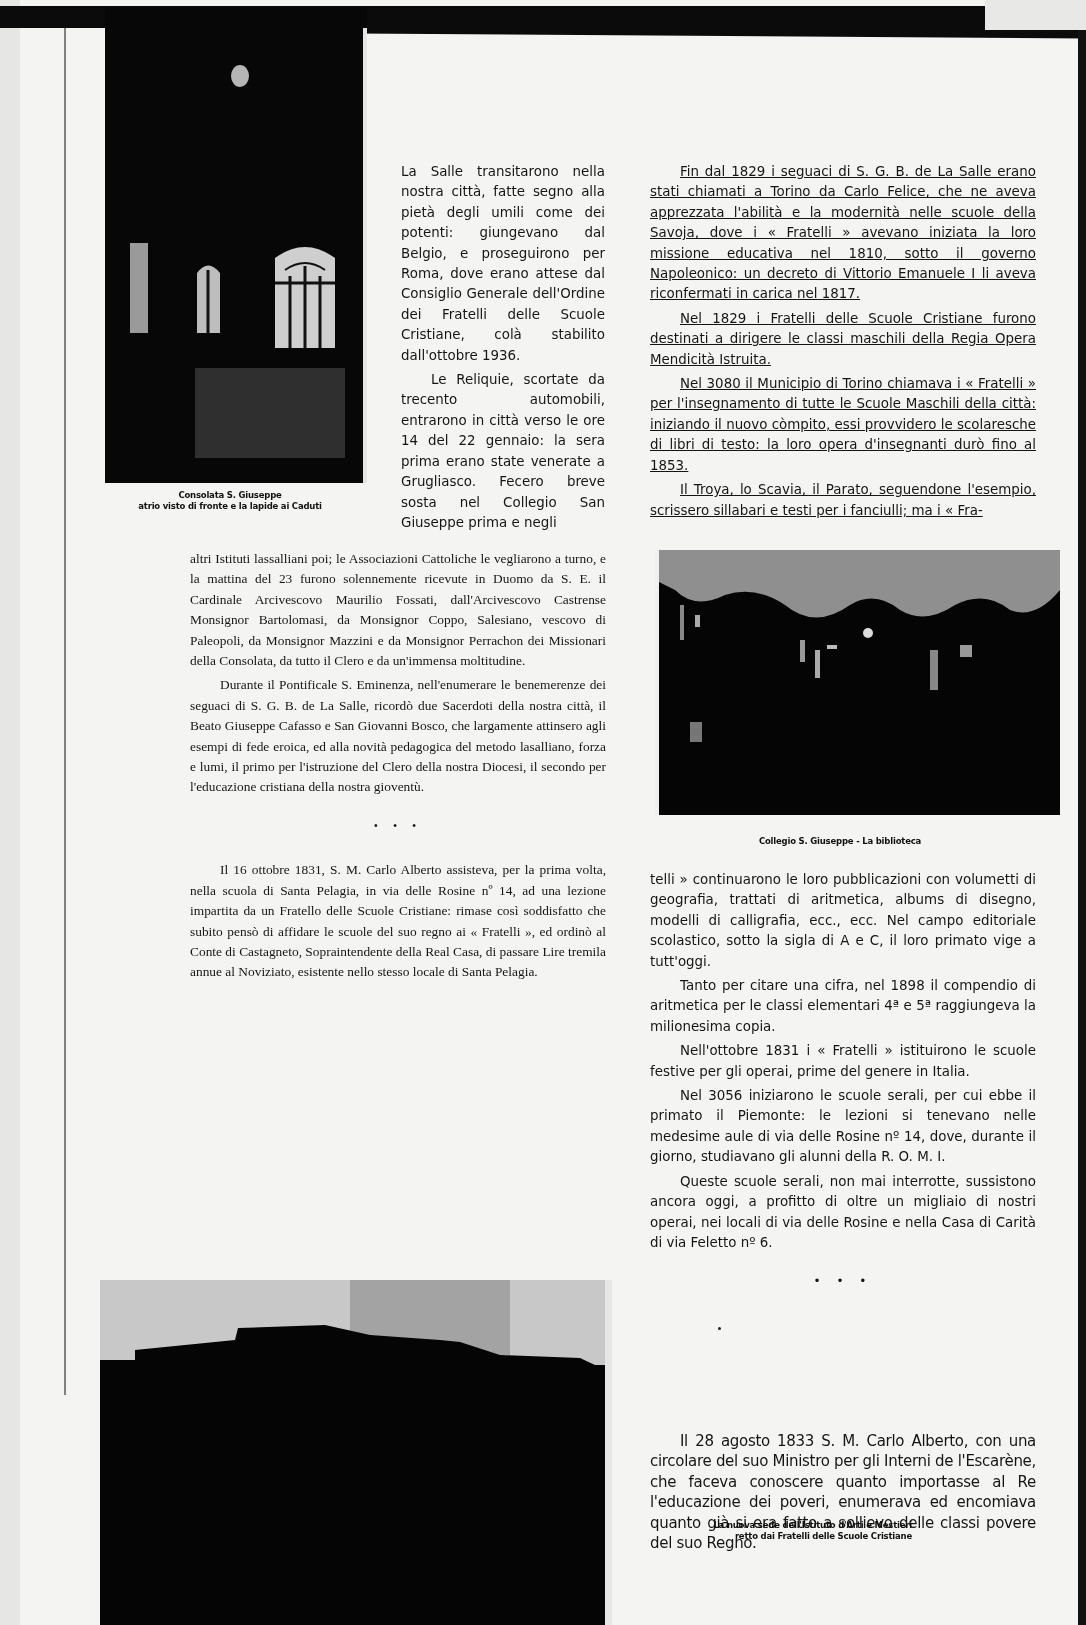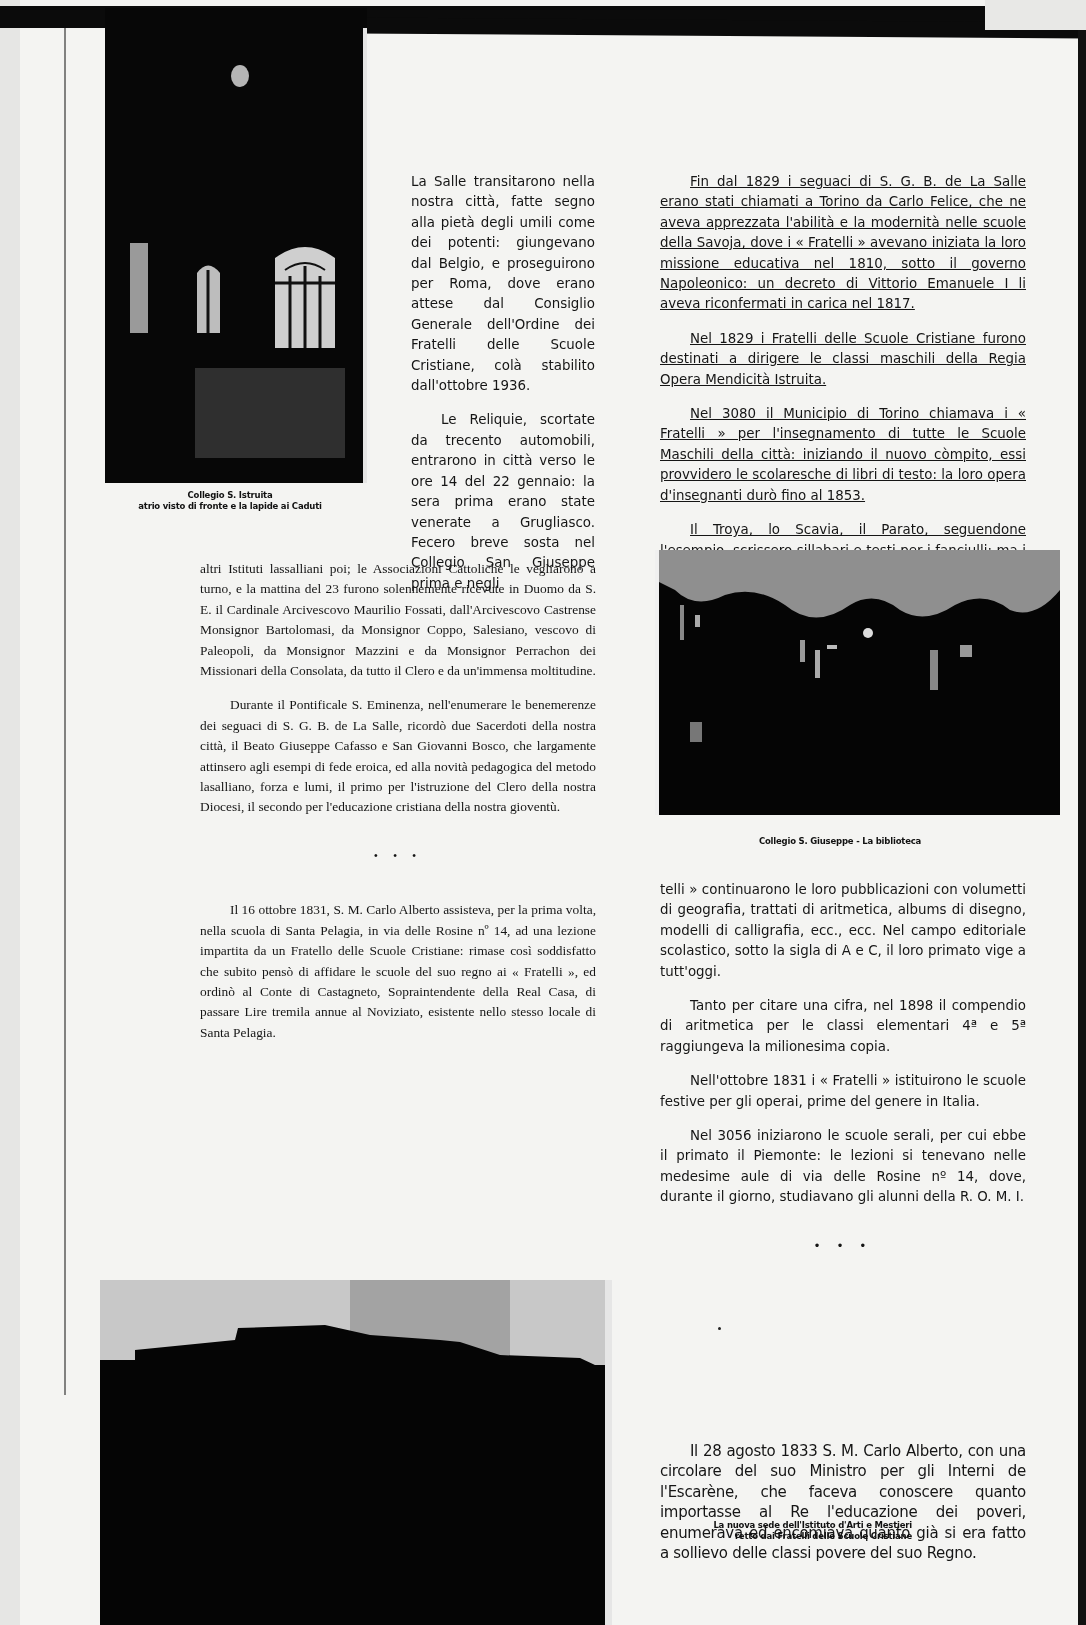--- a/index.html
+++ b/index.html
@@ -20,21 +20,21 @@
   .photo-atrium { left: 105px; top: 8px; width: 262px; height: 475px; }
   .photo-library { left: 655px; top: 550px; width: 405px; height: 265px; }
   .photo-building { left: 100px; top: 1280px; width: 512px; height: 345px; }
 
   .caption { position: absolute; font-family: "DejaVu Sans", sans-serif; font-weight: bold; font-size: 8.5px; color: #111; line-height: 11px; text-align: center; letter-spacing: -0.2px; }
   .cap-atrium { left: 100px; top: 490px; width: 260px; }
   .cap-library { left: 700px; top: 836px; width: 280px; }
   .cap-building { left: 652px; top: 1520px; width: 260px; text-align: right; }
 
   .col { position: absolute; font-family: "DejaVu Sans", sans-serif; font-size: 13.4px; line-height: 20.4px; text-align: justify; }
-  .col p { margin: 14px; text-indent: 30px; }
+  .col p { margin: 4px; text-indent: 30px; }
   .col p.noindent { text-indent: 0; }
   .col-a { left: 397px; top: 158px; width: 212px; }
   .col-b { left: 186px; top: 545px; width: 424px; font-family: Liberation Serif, serif; }
   .col-c { left: 646px; top: 158px; width: 394px; text-decoration: underline; }
   .col-d { left: 646px; top: 866px; width: 394px; }
   .col-d2 { left: 646px; top: 1427px; width: 394px; font-size: 15px; letter-spacing: -0.3px; }
   .dots { text-align: center; text-indent: 0 !important; font-size: 12px; letter-spacing: 6px; padding: 14px 0 20px; }
   .speck { position: absolute; width: 3px; height: 3px; background: #222; border-radius: 50%; }
 </style>
 </head>
@@ -58,21 +58,21 @@
     <line x1="215" y1="268" x2="215" y2="340" stroke="#111" stroke-width="3"></line>
     <line x1="170" y1="275" x2="230" y2="275" stroke="#111" stroke-width="3"></line>
     <path d="M92 325 L92 265 Q103 250 115 265 L115 325 Z" fill="#bdbdbd"></path>
     <line x1="103" y1="262" x2="103" y2="325" stroke="#111" stroke-width="3"></line>
     <rect x="25" y="235" width="18" height="90" fill="#9a9a9a"></rect>
     <rect x="90" y="360" width="150" height="90" fill="#3a3a3a" opacity=".8"></rect>
     <rect x="258" y="20" width="4" height="455" fill="#e5e5e5"></rect>
   </svg>
 </div>
 <div class="caption cap-atrium">
-  <div>Collegio S. Istruita</div>
+  <div>Consolata S. Giuseppe</div>
   <div>atrio visto di fronte e la lapide ai Caduti</div>
 </div>
 
 <div class="col col-a">
   <p class="noindent">La Salle transitarono nella nostra città, fatte segno alla pietà degli umili come dei potenti: giungevano dal Belgio, e proseguirono per Roma, dove erano attese dal Consiglio Generale dell'Ordine dei Fratelli delle Scuole Cristiane, colà stabilito dall'ottobre 1936.</p>
   <p>Le Reliquie, scortate da trecento automobili, entrarono in città verso le ore 14 del 22 gennaio: la sera prima erano state venerate a Grugliasco. Fecero breve sosta nel Collegio San Giuseppe prima e negli</p>
 </div>
 
 <div class="col col-b">
   <p class="noindent">altri Istituti lassalliani poi; le Associazioni Cattoliche le vegliarono a turno, e la mattina del 23 furono solennemente ricevute in Duomo da S. E. il Cardinale Arcivescovo Maurilio Fossati, dall'Arcivescovo Castrense Monsignor Bartolomasi, da Monsignor Coppo, Salesiano, vescovo di Paleopoli, da Monsignor Mazzini e da Monsignor Perrachon dei Missionari della Consolata, da tutto il Clero e da un'immensa moltitudine.</p>
@@ -104,20 +104,21 @@
     <rect x="0" y="0" width="4" height="265" fill="#f0f0f0"></rect>
   </svg>
 </div>
 <div class="caption cap-library">Collegio S. Giuseppe - La biblioteca</div>
 
 <div class="col col-d">
   <p class="noindent">telli » continuarono le loro pubblicazioni con volumetti di geografia, trattati di aritmetica, albums di disegno, modelli di calligrafia, ecc., ecc. Nel campo editoriale scolastico, sotto la sigla di A e C, il loro primato vige a tutt'oggi.</p>
   <p>Tanto per citare una cifra, nel 1898 il compendio di aritmetica per le classi elementari 4ª e 5ª raggiungeva la milionesima copia.</p>
   <p>Nell'ottobre 1831 i « Fratelli » istituirono le scuole festive per gli operai, prime del genere in Italia.</p>
   <p>Nel 3056 iniziarono le scuole serali, per cui ebbe il primato il Piemonte: le lezioni si tenevano nelle medesime aule di via delle Rosine nº 14, dove, durante il giorno, studiavano gli alunni della R. O. M. I.</p>
+  <p>Queste scuole serali, non mai interrotte, sussistono ancora oggi, a profitto di oltre un migliaio di nostri operai, nei locali di via delle Rosine e nella Casa di Carità di via Feletto nº 6.</p>
   <p class="dots">• • •</p>
 </div>
 <div class="col col-d2">
   <p>Il 28 agosto 1833 S. M. Carlo Alberto, con una circolare del suo Ministro per gli Interni de l'Escarène, che faceva conoscere quanto importasse al Re l'educazione dei poveri, enumerava ed encomiava quanto già si era fatto a sollievo delle classi povere del suo Regno.</p>
 </div>
 <div class="speck" style="left:718px; top:1327px;"></div>
 
 <div class="photo photo-building">
   <svg width="512" height="345" viewBox="0 0 512 345">
     <rect width="512" height="345" fill="#c8c8c8"></rect>

